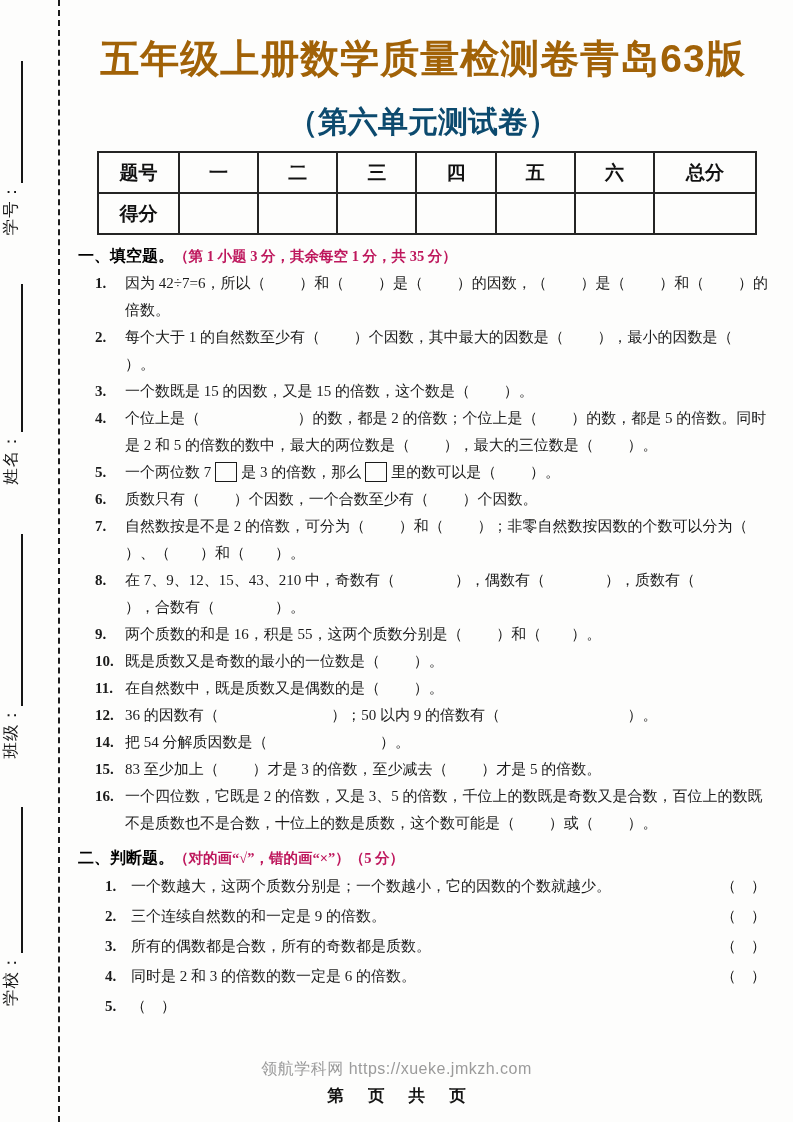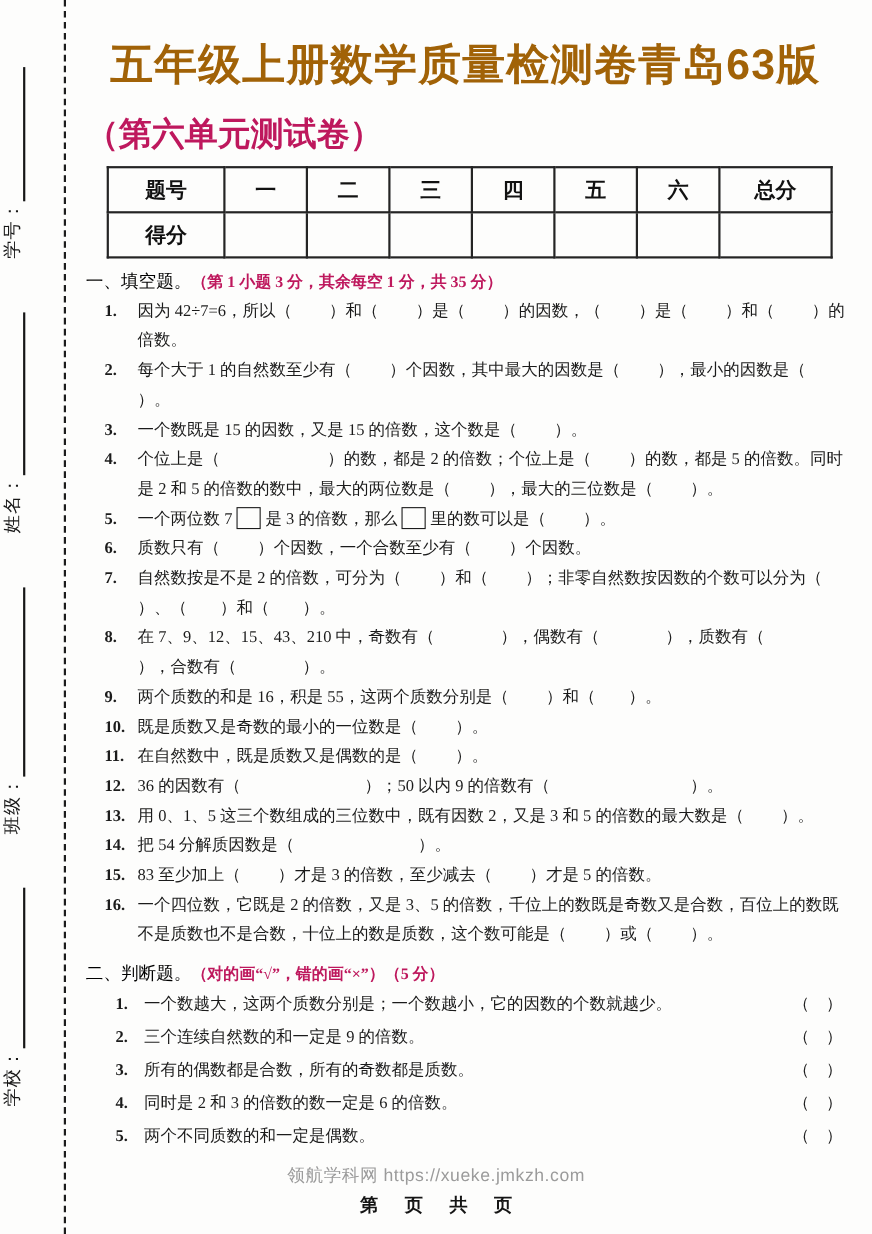--- a/index.html
+++ b/index.html
@@ -25,40 +25,40 @@
   .m-line-a { width:146px; } .m-line-b { width:172px; }
   .m-line-c { width:148px; } .m-line-d { width:122px; }
   
   .content { position:absolute; left:78px; top:0; width:690px; }
   .title {
     margin-top:32px; text-align:center;
     font-family:"Liberation Sans", sans-serif;
     font-size:39px; font-weight:bold; color:#a16207; letter-spacing:1px;
   }
   .subtitle {
-    margin-top:16px; text-align:left;
+    margin-top:16px; text-align:center;
     font-family:"Liberation Sans", sans-serif;
-    font-size:30px; font-weight:bold; color:#be185d;
+    font-size:30px; font-weight:bold; color:#0c4a6e;
   }
   .meta {
     margin-top:20px; text-align:right;
     font-family:"Liberation Sans", sans-serif;
     font-size:16.5px; font-weight:bold; white-space:pre-wrap;
   }
   table.score {
     margin:8px 0 0 19px; width:660px; border-collapse:collapse;
     font-family:"Liberation Sans", sans-serif;
   }
   table.score th, table.score td {
     border:2px solid #242424; height:41px; text-align:center;
     font-size:19px; font-weight:bold; color:#111;
   }
-  .col-first { width:106px; } .col-last { width:102px; }
+  .col-first { width:81px; } .col-last { width:102px; }
   .sec-head { margin-top:11px; font-size:16px; white-space:pre-wrap; }
-  .sec-title { font-family:"Liberation Sans", sans-serif; font-weight:normal; color:#000; }
+  .sec-title { font-family:"Liberation Sans", sans-serif; font-weight:bold; color:#000; }
   .sec-note { font-size:14.5px; color:#be185d;font-weight:bold; }
   ol.q-list { list-style:none; margin:3px 0 0; padding:0 0 0 17px; }
   ol.q-list li { font-size:15px; line-height:27px; padding-left:30px; text-indent:-30px; }
   .q-num { display:inline-block; min-width:30px; text-indent:0; font-weight:bold; }
   .q-text { white-space:pre-wrap; }
   .abox {
     display:inline-block; width:22px; height:20px;
     border:1.8px solid #1b1b1b; vertical-align:-5px; margin:0 4px;
     background:#fdfdfc;
   }
@@ -128,21 +128,20 @@
       <li><span class="q-num">3.</span><span class="q-text">一个数既是 15 的因数，又是 15 的倍数，这个数是（         ）。</span></li>
       <li><span class="q-num">4.</span><span class="q-text">个位上是（                          ）的数，都是 2 的倍数；个位上是（         ）的数，都是 5 的倍数。同时是 2 和 5 的倍数的数中，最大的两位数是（         ），最大的三位数是（         ）。</span></li>
       <li><span class="q-num">5.</span><span class="q-text">一个两位数 7</span><span class="abox"></span><span class="q-text">是 3 的倍数，那么</span><span class="abox"></span><span class="q-text">里的数可以是（         ）。</span></li>
       <li><span class="q-num">6.</span><span class="q-text">质数只有（         ）个因数，一个合数至少有（         ）个因数。</span></li>
       <li><span class="q-num">7.</span><span class="q-text">自然数按是不是 2 的倍数，可分为（         ）和（         ）；非零自然数按因数的个数可以分为（        ）、（        ）和（        ）。</span></li>
       <li><span class="q-num">8.</span><span class="q-text">在 7、9、12、15、43、210 中，奇数有（                ），偶数有（                ），质数有（                ），合数有（                ）。</span></li>
       <li><span class="q-num">9.</span><span class="q-text">两个质数的和是 16，积是 55，这两个质数分别是（         ）和（        ）。</span></li>
       <li><span class="q-num">10.</span><span class="q-text">既是质数又是奇数的最小的一位数是（         ）。</span></li>
       <li><span class="q-num">11.</span><span class="q-text">在自然数中，既是质数又是偶数的是（         ）。</span></li>
       <li><span class="q-num">12.</span><span class="q-text">36 的因数有（                              ）；50 以内 9 的倍数有（                                  ）。</span></li>
-      <li><span class="q-num">13.</span><span class="q-text">用 0、1、5 这三个数组成的三位数中，既有因数 2，又是 3 和 5 的倍数的最大数是（         ）。</span></li>
       <li><span class="q-num">14.</span><span class="q-text">把 54 分解质因数是（                              ）。</span></li>
       <li><span class="q-num">15.</span><span class="q-text">83 至少加上（         ）才是 3 的倍数，至少减去（         ）才是 5 的倍数。</span></li>
       <li><span class="q-num">16.</span><span class="q-text">一个四位数，它既是 2 的倍数，又是 3、5 的倍数，千位上的数既是奇数又是合数，百位上的数既不是质数也不是合数，十位上的数是质数，这个数可能是（         ）或（         ）。</span></li>
     </ol>
 
     <div class="sec-head"><span class="sec-title">二、判断题。</span><span class="sec-note">（对的画“√”，错的画“×”）（5 分）</span></div>
 
     <ol class="j-list">
       <li>
           <span class="q-num">1.</span>
@@ -159,21 +158,20 @@
           <span class="j-text">所有的偶数都是合数，所有的奇数都是质数。</span>
           <span class="j-paren">（    ）</span>
         </li>
       <li>
           <span class="q-num">4.</span>
           <span class="j-text">同时是 2 和 3 的倍数的数一定是 6 的倍数。</span>
           <span class="j-paren">（    ）</span>
         </li>
       <li>
           <span class="q-num">5.</span>
-          <span class="j-text">两个不同质数的和一定是偶数。</span>
           <span class="j-paren">（    ）</span>
         </li>
     </ol>
   </div>
 
   <div class="footer">
     <div class="site">领航学科网 https://xueke.jmkzh.com</div>
     <div class="pageno">第 页 共 页</div>
   </div>
 

